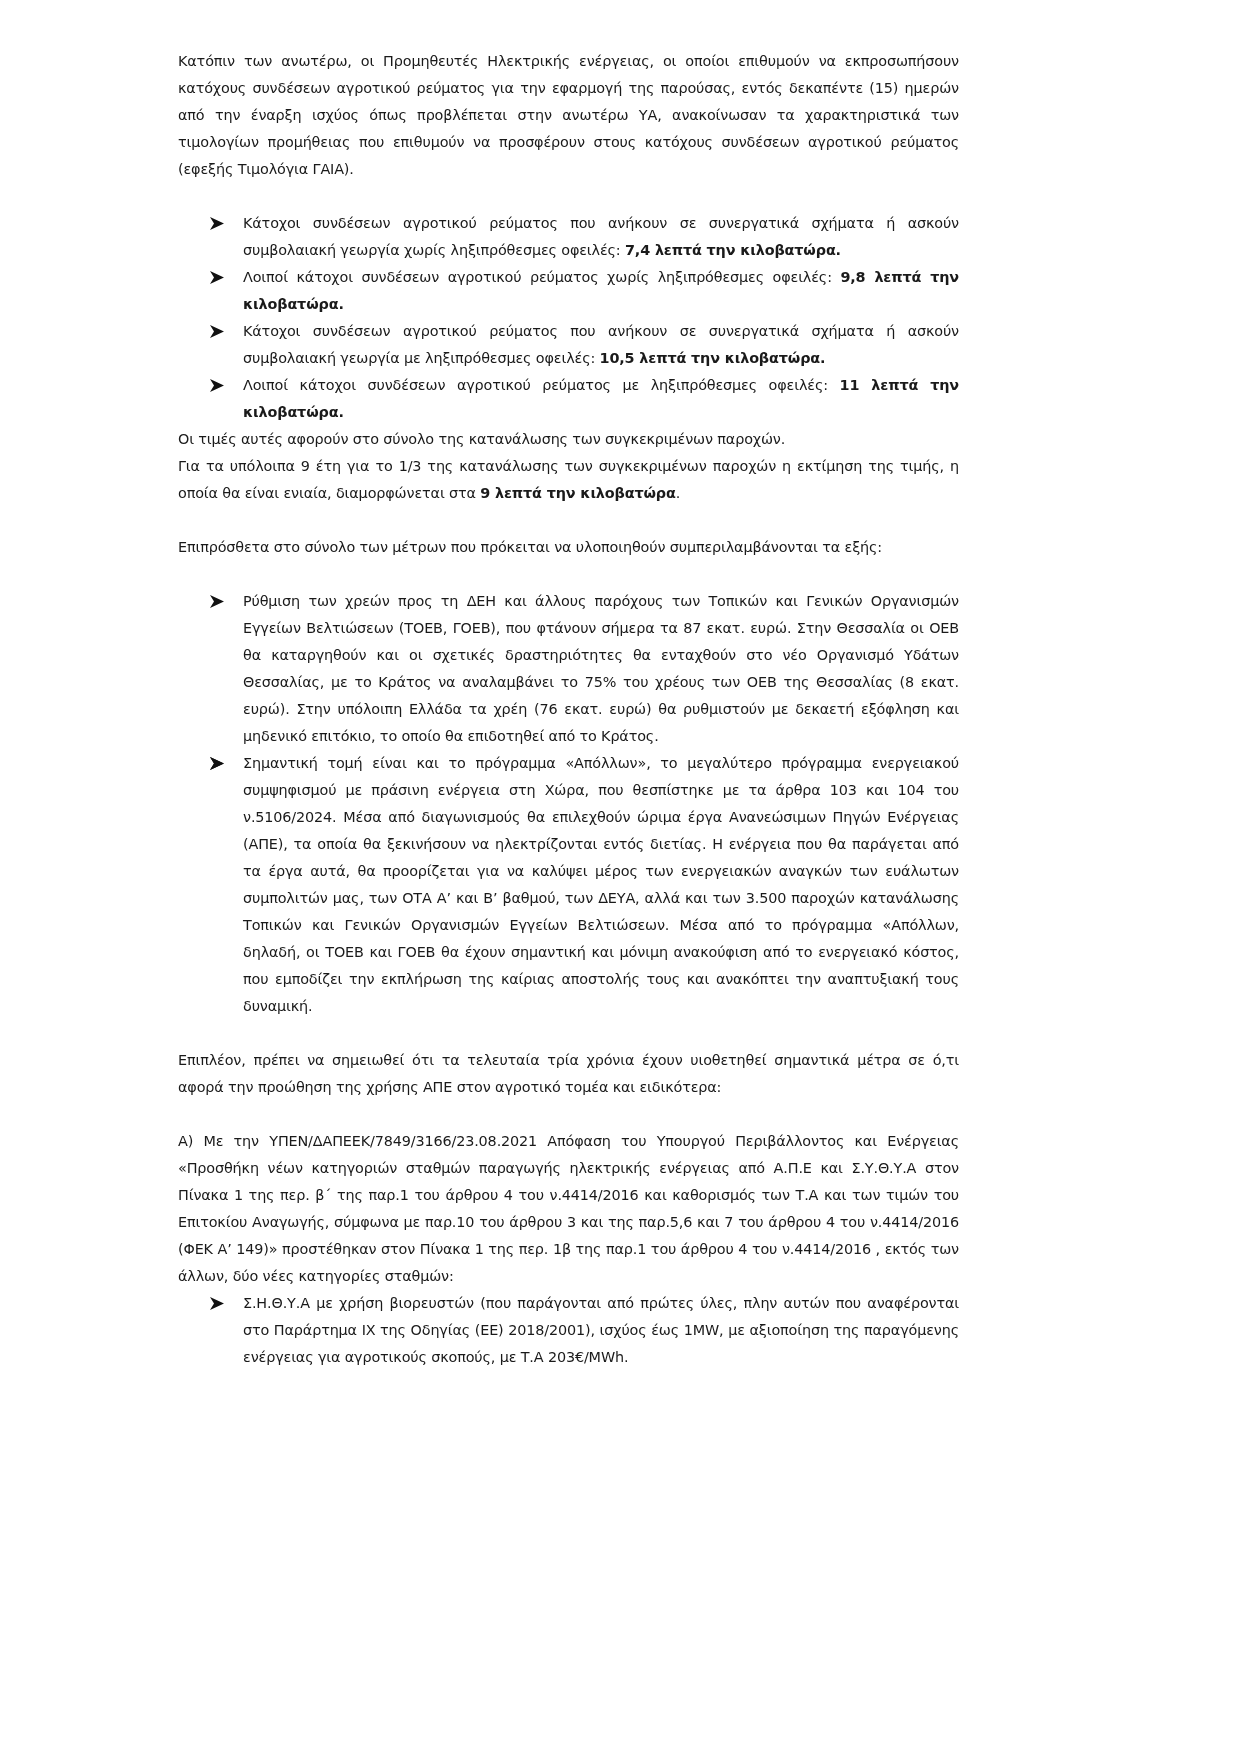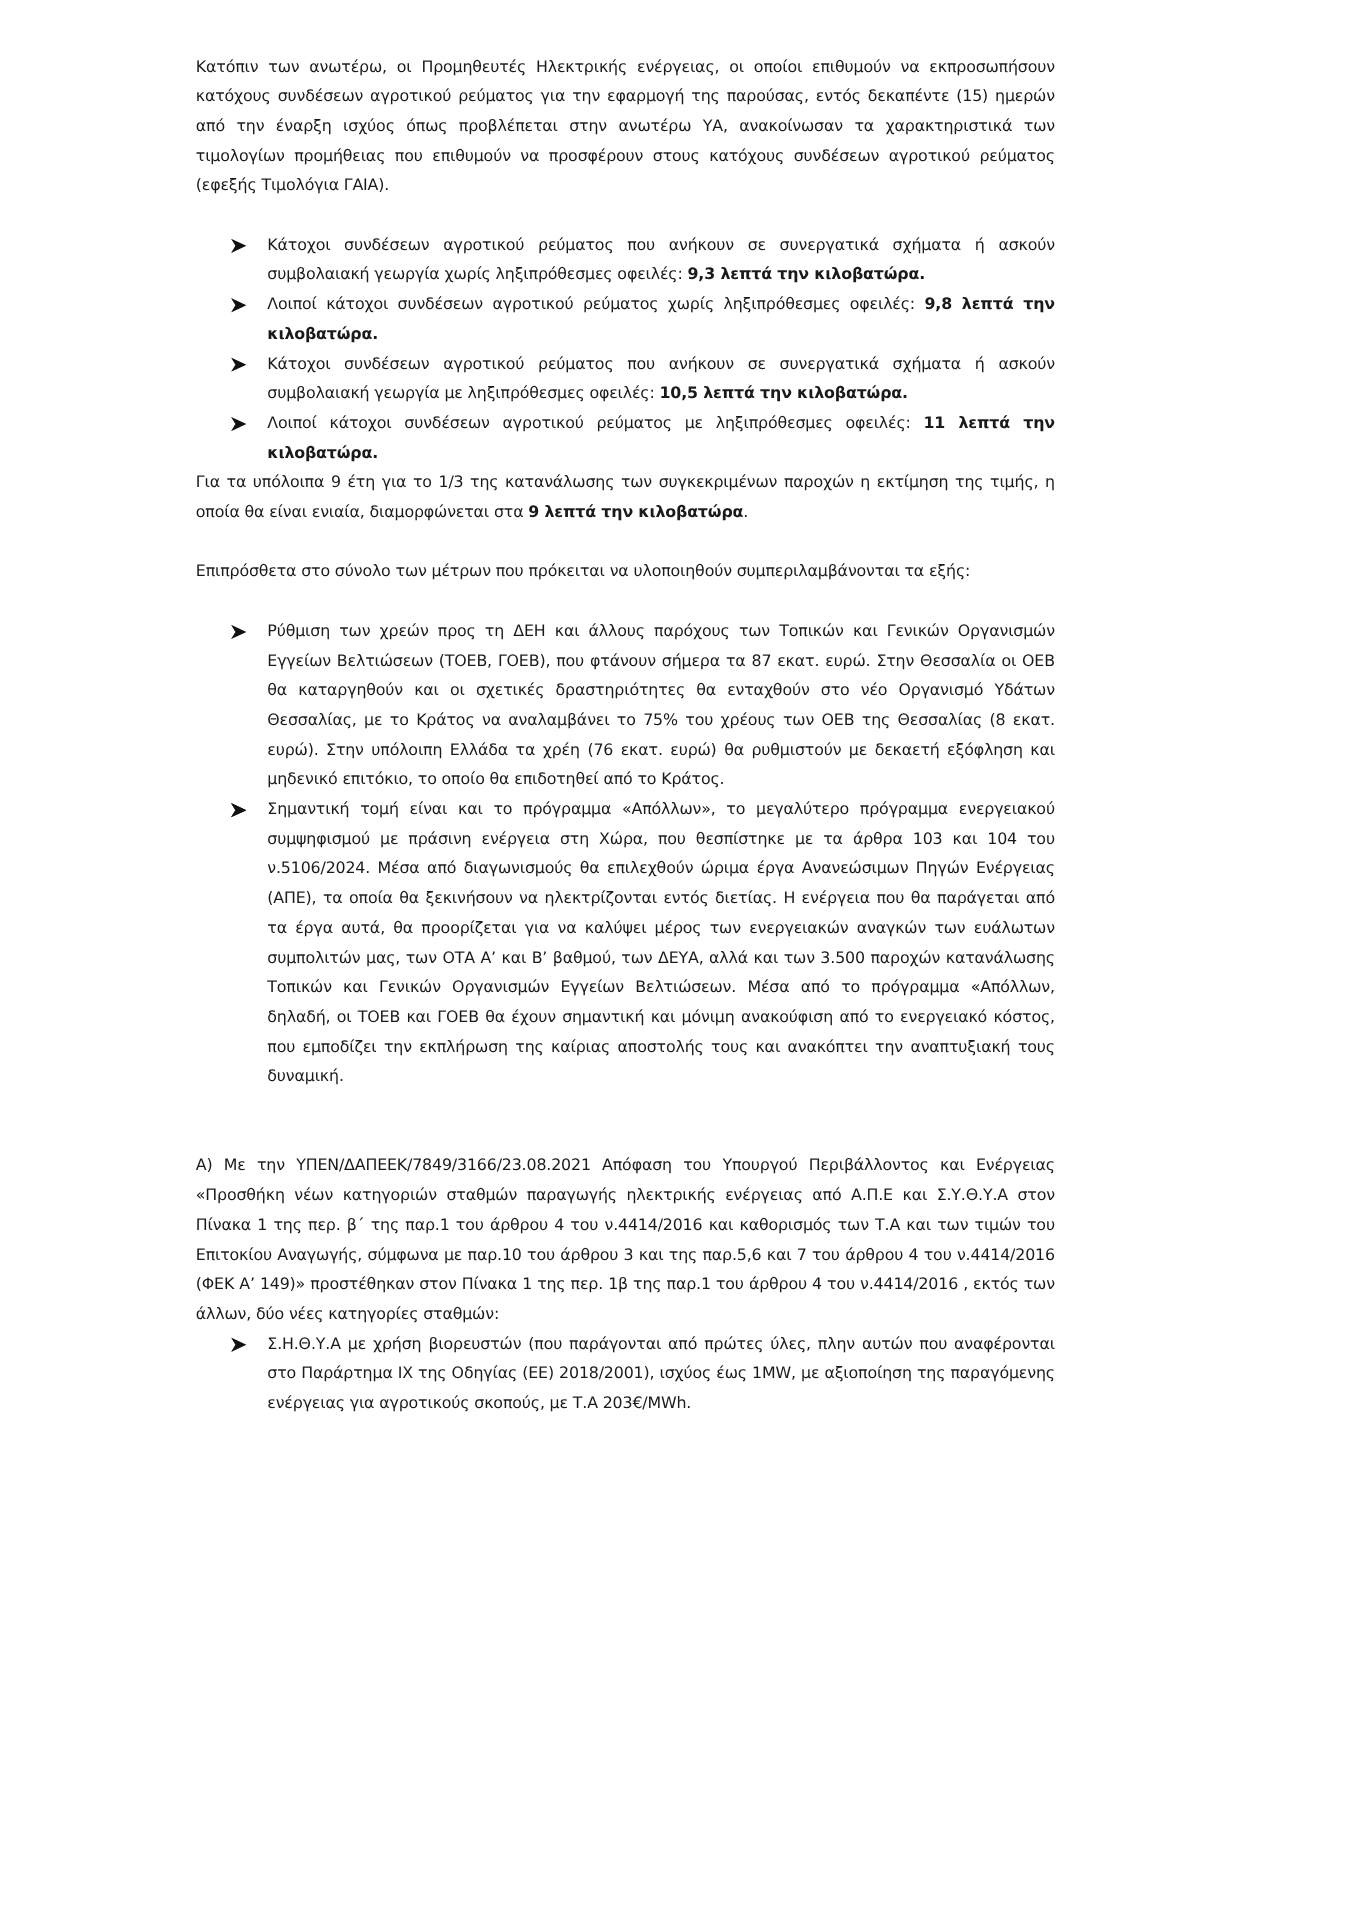--- a/index.html
+++ b/index.html
@@ -25,21 +25,21 @@
 <div class="page">
 
   <p>Κατόπιν των ανωτέρω, οι Προμηθευτές Ηλεκτρικής ενέργειας, οι οποίοι επιθυμούν να εκπροσωπήσουν κατόχους συνδέσεων αγροτικού ρεύματος για την εφαρμογή της παρούσας, εντός δεκαπέντε (15) ημερών από την έναρξη ισχύος όπως προβλέπεται στην ανωτέρω ΥΑ, ανακοίνωσαν τα χαρακτηριστικά των τιμολογίων προμήθειας που επιθυμούν να προσφέρουν στους κατόχους συνδέσεων αγροτικού ρεύματος (εφεξής Τιμολόγια ΓΑΙΑ).</p>
   <div class="gap"></div>
 
   <ul>
     <li>
       <svg class="bullet" viewBox="0 0 14 13">
           <path d="M0 0 L14 6.5 L0 13 L4 6.5 Z" fill="#111"></path>
         </svg>
-      <span>Κάτοχοι συνδέσεων αγροτικού ρεύματος που ανήκουν σε συνεργατικά σχήματα ή ασκούν συμβολαιακή γεωργία χωρίς ληξιπρόθεσμες οφειλές: </span><b>9,3 λεπτά την κιλοβατώρα.</b>
+      <span>Κάτοχοι συνδέσεων αγροτικού ρεύματος που ανήκουν σε συνεργατικά σχήματα ή ασκούν συμβολαιακή γεωργία χωρίς ληξιπρόθεσμες οφειλές: </span><b>7,4 λεπτά την κιλοβατώρα.</b>
     </li>
     <li>
       <svg class="bullet" viewBox="0 0 14 13">
           <path d="M0 0 L14 6.5 L0 13 L4 6.5 Z" fill="#111"></path>
         </svg>
       <span>Λοιποί κάτοχοι συνδέσεων αγροτικού ρεύματος χωρίς ληξιπρόθεσμες οφειλές: </span><b>9,8 λεπτά την κιλοβατώρα.</b>
     </li>
     <li>
       <svg class="bullet" viewBox="0 0 14 13">
           <path d="M0 0 L14 6.5 L0 13 L4 6.5 Z" fill="#111"></path>
@@ -47,20 +47,21 @@
       <span>Κάτοχοι συνδέσεων αγροτικού ρεύματος που ανήκουν σε συνεργατικά σχήματα ή ασκούν συμβολαιακή γεωργία με ληξιπρόθεσμες οφειλές: </span><b>10,5 λεπτά την κιλοβατώρα.</b>
     </li>
     <li>
       <svg class="bullet" viewBox="0 0 14 13">
           <path d="M0 0 L14 6.5 L0 13 L4 6.5 Z" fill="#111"></path>
         </svg>
       <span>Λοιποί κάτοχοι συνδέσεων αγροτικού ρεύματος με ληξιπρόθεσμες οφειλές: </span><b>11 λεπτά την κιλοβατώρα.</b>
     </li>
   </ul>
 
+  <p>Οι τιμές αυτές αφορούν στο σύνολο της κατανάλωσης των συγκεκριμένων παροχών.</p>
   <p><span>Για τα υπόλοιπα 9 έτη για το 1/3 της κατανάλωσης των συγκεκριμένων παροχών η εκτίμηση της τιμής, η οποία θα είναι ενιαία, διαμορφώνεται στα </span><b>9 λεπτά την κιλοβατώρα</b><span>.</span></p>
   <div class="gap"></div>
 
   <p>Επιπρόσθετα στο σύνολο των μέτρων που πρόκειται να υλοποιηθούν συμπεριλαμβάνονται τα εξής:</p>
   <div class="gap"></div>
 
   <ul>
     <li>
       <svg class="bullet" viewBox="0 0 14 13">
           <path d="M0 0 L14 6.5 L0 13 L4 6.5 Z" fill="#111"></path>
@@ -74,20 +75,21 @@
     </li>
     <li>
       <svg class="bullet" viewBox="0 0 14 13">
           <path d="M0 0 L14 6.5 L0 13 L4 6.5 Z" fill="#111"></path>
         </svg>
       <span>Σημαντική τομή είναι και το πρόγραμμα «Απόλλων», το μεγαλύτερο πρόγραμμα ενεργειακού συμψηφισμού με πράσινη ενέργεια στη Χώρα, που θεσπίστηκε με τα άρθρα 103 και 104 του ν.5106/2024. Μέσα από διαγωνισμούς θα επιλεχθούν ώριμα έργα Ανανεώσιμων Πηγών Ενέργειας (ΑΠΕ), τα οποία θα ξεκινήσουν να ηλεκτρίζονται εντός διετίας. Η ενέργεια που θα παράγεται από τα έργα αυτά, θα προορίζεται για να καλύψει μέρος των ενεργειακών αναγκών των ευάλωτων συμπολιτών μας, των ΟΤΑ Α’ και Β’ βαθμού, των ΔΕΥΑ, αλλά και των 3.500 παροχών κατανάλωσης Τοπικών και Γενικών Οργανισμών Εγγείων Βελτιώσεων. Μέσα από το πρόγραμμα «Απόλλων, δηλαδή, οι ΤΟΕΒ και ΓΟΕΒ θα έχουν σημαντική και μόνιμη ανακούφιση από το ενεργειακό κόστος, που εμποδίζει την εκπλήρωση της καίριας αποστολής τους και ανακόπτει την αναπτυξιακή τους δυναμική.</span>
     </li>
   </ul>
   <div class="gap"></div>
 
+  <p>Επιπλέον, πρέπει να σημειωθεί ότι τα τελευταία τρία χρόνια έχουν υιοθετηθεί σημαντικά μέτρα σε ό,τι αφορά την προώθηση της χρήσης ΑΠΕ στον αγροτικό τομέα και ειδικότερα:</p>
   <div class="gap"></div>
 
   <p>Α) Με την ΥΠΕΝ/ΔΑΠΕΕΚ/7849/3166/23.08.2021 Απόφαση του Υπουργού Περιβάλλοντος και Ενέργειας «Προσθήκη νέων κατηγοριών σταθμών παραγωγής ηλεκτρικής ενέργειας από Α.Π.Ε και Σ.Υ.Θ.Υ.Α στον Πίνακα 1 της περ. β΄ της παρ.1 του άρθρου 4 του ν.4414/2016 και καθορισμός των Τ.Α και των τιμών του Επιτοκίου Αναγωγής, σύμφωνα με παρ.10 του άρθρου 3 και της παρ.5,6 και 7 του άρθρου 4 του ν.4414/2016 (ΦΕΚ Α’ 149)» προστέθηκαν στον Πίνακα 1 της περ. 1β της παρ.1 του άρθρου 4 του ν.4414/2016 , εκτός των άλλων, δύο νέες κατηγορίες σταθμών:</p>
   <ul>
     <li>
       <svg class="bullet" viewBox="0 0 14 13">
           <path d="M0 0 L14 6.5 L0 13 L4 6.5 Z" fill="#111"></path>
         </svg>
       <span>Σ.Η.Θ.Υ.Α με χρήση βιορευστών (που παράγονται από πρώτες ύλες, πλην αυτών που αναφέρονται στο Παράρτημα ΙΧ της Οδηγίας (ΕΕ) 2018/2001), ισχύος έως 1MW, με αξιοποίηση της παραγόμενης ενέργειας για αγροτικούς σκοπούς, με Τ.Α 203€/MWh.</span>
     </li>

